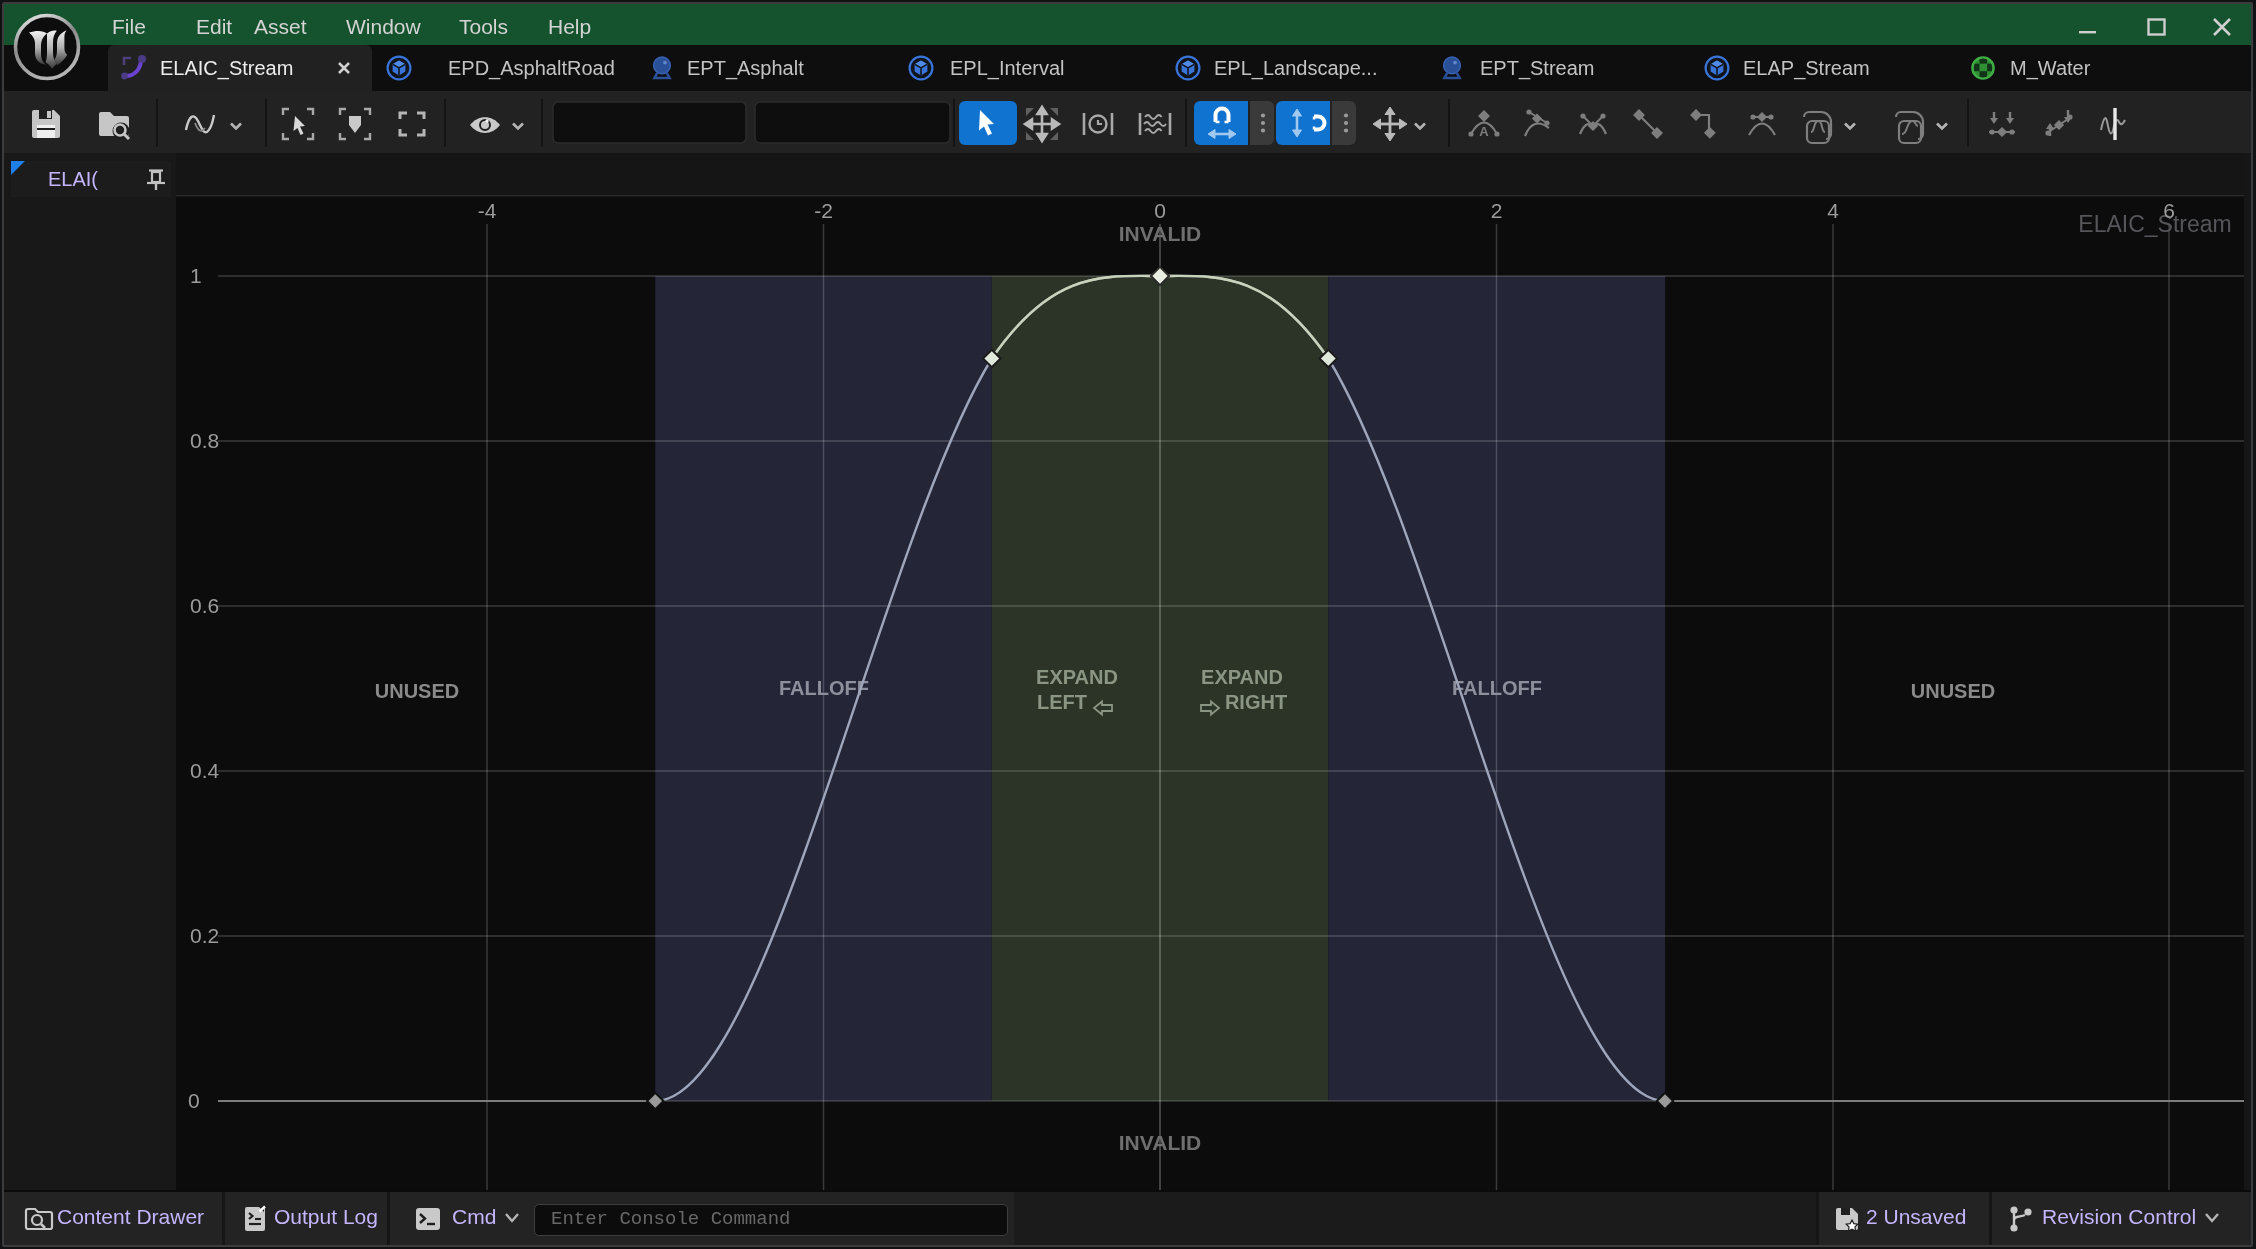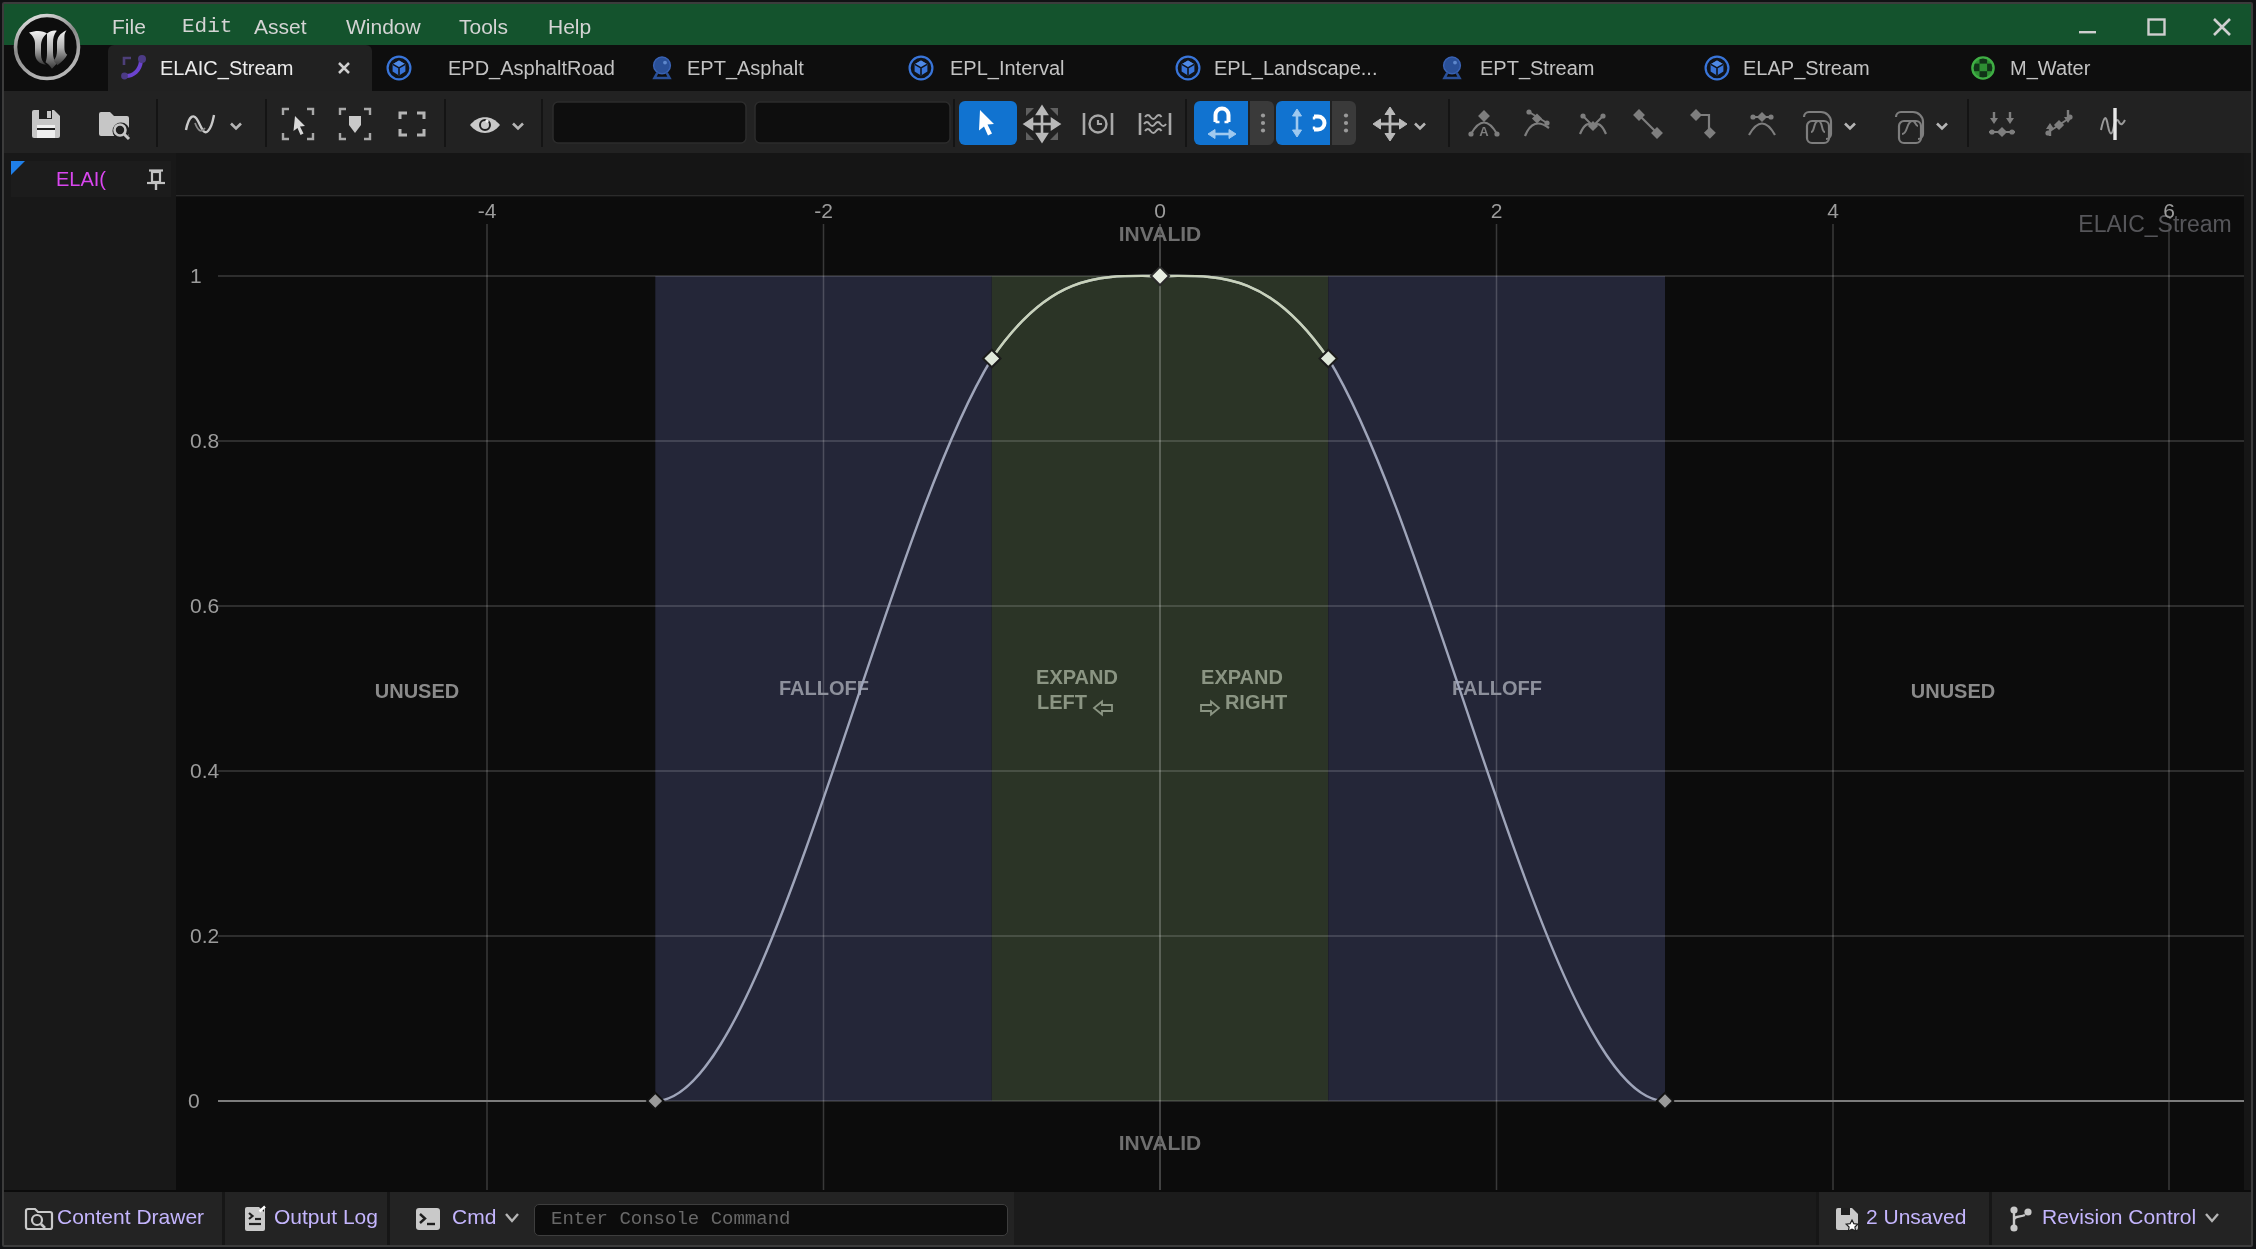--- a/index.html
+++ b/index.html
@@ -27,21 +27,21 @@
   #chartbg { position:absolute; left:172px; top:44px; width:2068px; height:993px; background:#0c0c0c; }
   
   #statusbar { position:absolute; left:4px; top:1190px; width:2248px; height:56px; background:#232323; }
   .sbtxt { font-size:21px; color:#c4b5fd; position:absolute; white-space:nowrap; }
 </style>
 </head>
 <body>
 <div id="win">
   <div id="titlebar">
     <div class="menuitem" style="left:108px;">File</div>
-    <div class="menuitem" style="left:178px;font-family:Liberation Mono, monospace;">Edit</div>
+    <div class="menuitem" style="left:192px;">Edit</div>
     <div class="menuitem" style="left:250px;">Asset</div>
     <div class="menuitem" style="left:342px;">Window</div>
     <div class="menuitem" style="left:455px;">Tools</div>
     <div class="menuitem" style="left:544px;">Help</div>
     <svg class="winbtn" style="left:2068px;top:8px;" width="32" height="32" viewBox="0 0 32 32">
         <rect x="7" y="19" width="17" height="2.4" fill="#cfcfcf"></rect>
       </svg>
     <svg class="winbtn" style="left:2136px;top:8px;" width="32" height="32" viewBox="0 0 32 32">
         <rect x="8.5" y="7.5" width="16" height="15" fill="none" stroke="#cfcfcf" stroke-width="2.4"></rect>
       </svg>
@@ -368,21 +368,21 @@
     <g transform="translate(2109,33)" fill="none">
       <path d="M-12 6 C-9 -8 -7 -10 -5 2 C-3 12 -1 12 1 2 C2.5 -4 4 -6 6 -2 C8 2 10 0 12 -4" stroke="#9a9a9a" stroke-width="2"></path>
       <line x1="2" y1="-16" x2="2" y2="16" stroke="#e8e8e8" stroke-width="3.4"></line>
     </g>
   </svg>
   </div>
   <div id="dock">
     <div id="leftpanel">
       <div id="minortab">
         <div style="position:absolute;left:0;top:0;width:0;height:0;border-top:14px solid #1f7fe8;border-right:14px solid transparent;"></div>
-        <div style="position:absolute;left:37px;top:7px;font-size:20px;color:#d946ef;margin-left:8px;">ELAI(</div>
+        <div style="position:absolute;left:37px;top:7px;font-size:20px;color:#c4b5fd;">ELAI(</div>
         <svg class="abs" style="left:132px;top:6px;" width="26" height="26" viewBox="0 0 26 26">
           <g stroke="#c2c2c2" fill="none">
             <line x1="6" y1="3.5" x2="20" y2="3.5" stroke-width="2.2"></line>
             <rect x="9" y="5" width="8" height="10" stroke-width="2.2"></rect>
             <line x1="4" y1="16" x2="22" y2="16" stroke-width="2.2"></line>
             <line x1="13" y1="17" x2="13" y2="23" stroke-width="2.4"></line>
           </g>
         </svg>
       </div>
     </div>

